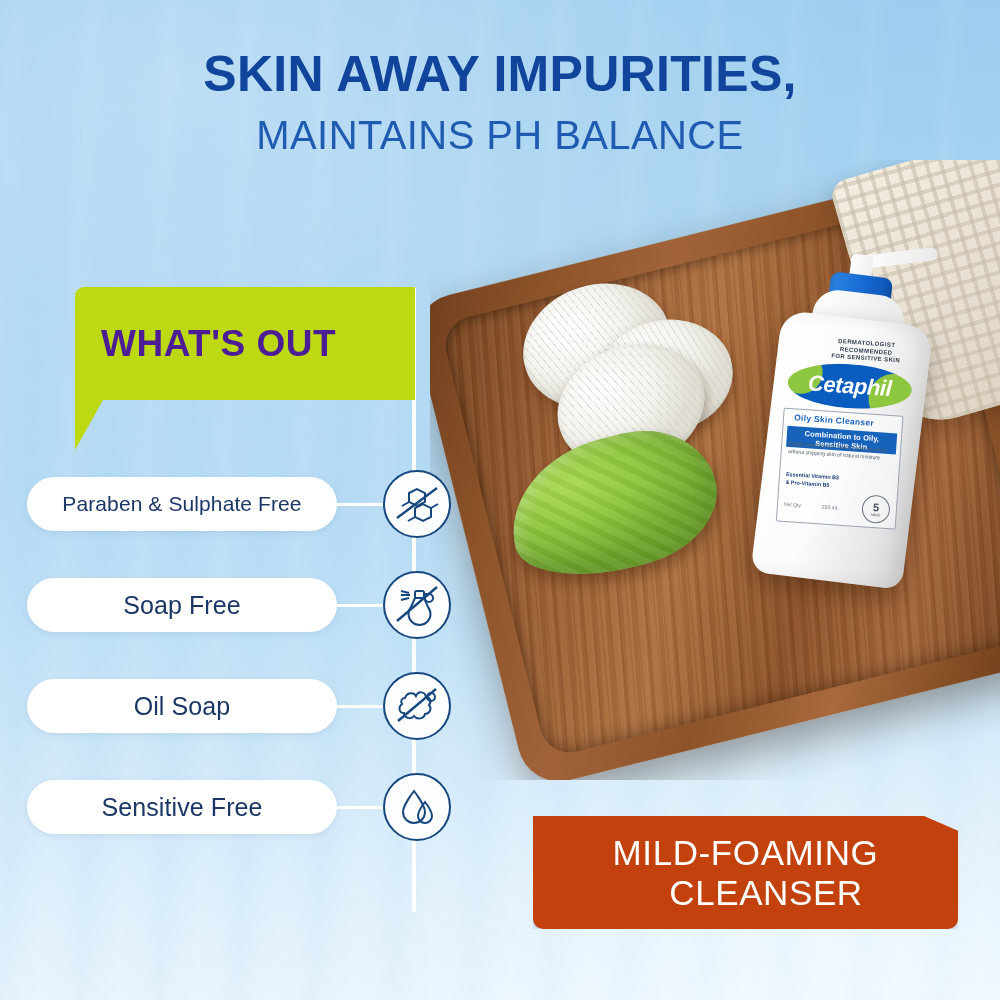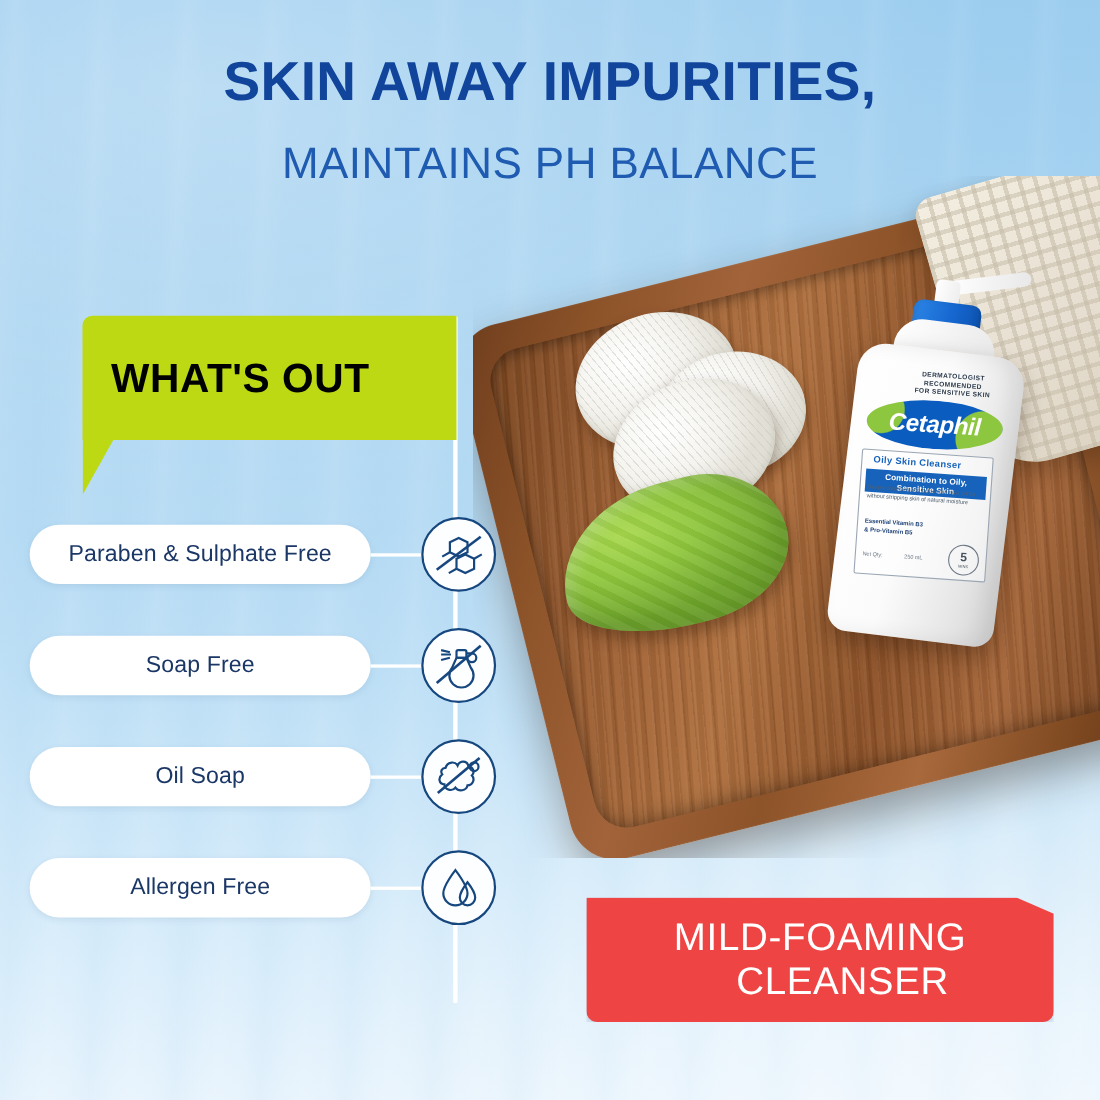--- a/index.html
+++ b/index.html
@@ -33,21 +33,21 @@
 
   
   .headline{position:absolute;left:0;right:0;top:48px;text-align:center;}
   .headline .l1{
     font-size:50px;font-weight:800;letter-spacing:.3px;
     color:#11459c;line-height:1.06;
     font-family:"Liberation Sans", sans-serif;
   }
   .headline .l2{
     font-size:40px;font-weight:400;letter-spacing:.4px;
-    color:#1f5bb0;line-height:1.2;margin-top:24px;
+    color:#1f5bb0;line-height:1.2;margin-top:10px;
   }
 
   
   .scene{position:absolute;left:430px;top:160px;width:590px;height:620px;overflow:hidden;}
   .tray{
     position:absolute;left:30px;top:70px;width:560px;height:500px;
     transform:rotate(-14deg);
     border-radius:42px;
     background:
       linear-gradient(118deg,#6d3c1d 0%,#8b5228 16%,#a2633a 34%,#8d5329 52%,#a8693c 70%,#7d4820 88%,#5f3317 100%);
@@ -148,40 +148,40 @@
     flex-direction:column;color:#46505c;}
   .label .badge b{font-size:11px;line-height:1;}
   .label .badge i{font-size:3.6px;font-style:normal;}
 
   
   .flag{position:absolute;left:75px;top:287px;width:340px;height:113px;}
   .flag .panel{position:absolute;inset:0;background:#bdd914;border-radius:9px 0 0 0;}
   .flag .tail{position:absolute;left:0;top:113px;width:28px;height:50px;
     background:#bdd914;clip-path:polygon(0 0,100% 0,0 100%);}
   .flag .txt{position:absolute;left:26px;top:0;right:0;bottom:0;display:flex;align-items:center;
-    font-size:37px;font-weight:800;color:#000000;letter-spacing:.5px;}
+    font-size:37px;font-weight:800;color:#4c1d95;letter-spacing:.5px;}
 
   
   .spine{position:absolute;left:412px;top:287px;width:4px;height:625px;background:#fff;border-radius:2px;}
 
   
   .rows{position:absolute;left:0;top:0;width:470px;height:1000px;padding-left:32px;}
   .row{position:absolute;left:27px;width:443px;height:54px;display:flex;align-items:center;}
   .pill{width:310px;height:54px;border-radius:27px;background:#fff;
     display:flex;align-items:center;justify-content:center;
     box-shadow:0 2px 6px rgba(70,110,150,.13);}
-  .pill span{color:#1b3766;font-size:21px;font-weight:400;letter-spacing:.1px;}
+  .pill span{color:#1b3766;font-size:25px;font-weight:400;letter-spacing:.1px;}
   .pill.first span{font-size:21px;}
   .connector{width:46px;height:3px;background:#fff;}
   .icon{width:72px;height:72px;margin-left:-2px;margin-top:0;flex:none;}
   .icon svg{display:block;width:72px;height:72px;}
 
   
   .blueban{position:absolute;left:533px;top:816px;width:425px;height:113px;
-    background:#ef4444;border-radius:0 0 10px 10px;
+    background:#c2410c;border-radius:0 0 10px 10px;
     clip-path:polygon(0 0, 92% 0, 100% 13%, 100% 100%, 0 100%);
     display:flex;flex-direction:column;align-items:center;justify-content:center;
     box-shadow:0 4px 14px rgba(20,60,130,.22);}
   .blueban .b1{color:#fff;font-size:35px;font-weight:400;letter-spacing:.6px;line-height:1.12;}
   .blueban .b2{color:#fff;font-size:35px;font-weight:400;letter-spacing:.6px;line-height:1.12;margin-left:41px;}
 </style>
 </head>
 <body>
 
 <div class="stage">
@@ -296,21 +296,21 @@
           <circle cx="36" cy="36" r="33" fill="#fdfeff"></circle>
           <path d="M24 28 c2-6 9-6 11-2 c2-5 9-5 10 1 c4 0 6 5 3 8 c3 3 1 9-4 9 c-1 5-8 6-11 2 c-3 4-10 2-10-3 c-5 0-6-6-2-9 c-2-3 0-6 3-6z"></path>
           <circle cx="50" cy="27" r="4"></circle>
           <path d="M17 51 L55 19" stroke-width="2.4"></path>
         </svg>
       </div>
     </div>
 
     <div class="row" style="top:780px">
       <div class="pill">
-        <span>Allergen Free</span>
+        <span>Sensitive Free</span>
       </div>
       <div class="connector"></div>
       <div class="icon">
         <svg viewBox="0 0 72 72" fill="none" stroke="#17477f" stroke-width="2">
           <circle cx="36" cy="36" r="33" fill="#fdfeff"></circle>
           <path d="M33 20 c0 0 -11 14 -11 21 a11 11 0 0 0 22 0 c0-7-11-21-11-21z"></path>
           <path d="M44 31 c0 0 -7 9 -7 14 a7 7 0 0 0 14 0 c0-5-7-14-7-14z"></path>
         </svg>
       </div>
     </div>

